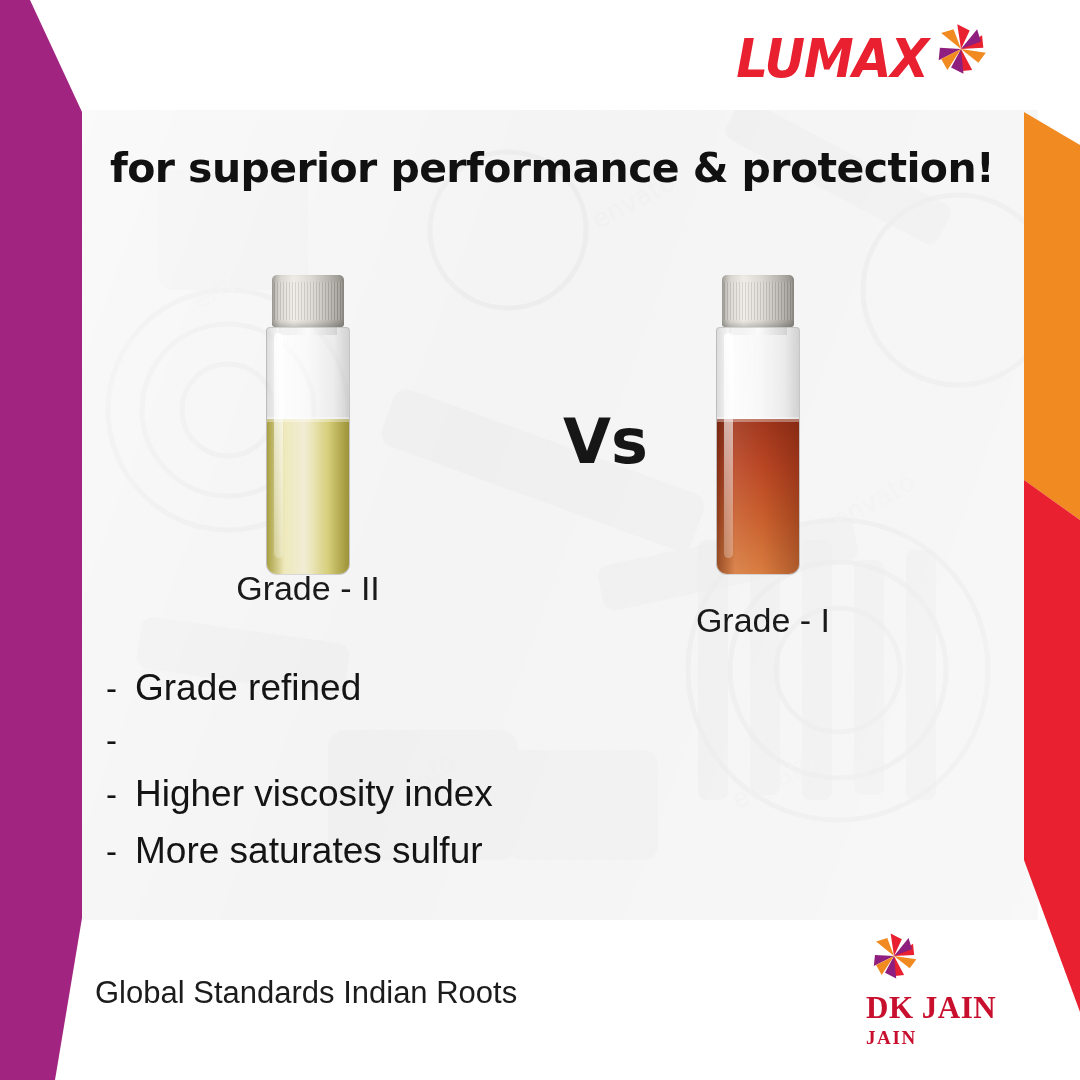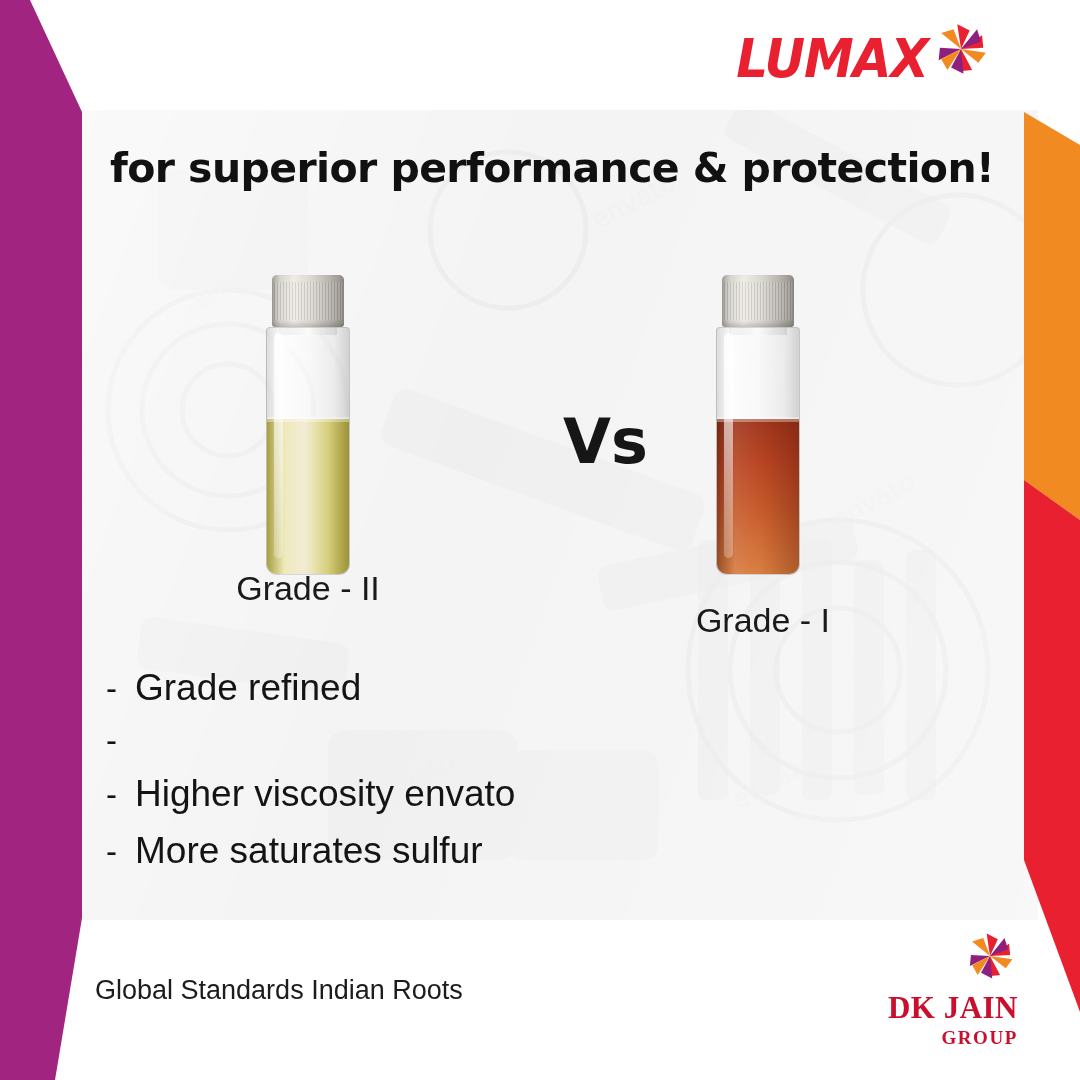--- a/index.html
+++ b/index.html
@@ -152,26 +152,26 @@
   .bullet{
     display:flex; align-items:baseline; gap:18px;
     font-size:37px; color:#141414; line-height:1.52;
     white-space:nowrap;
   }
   .bullet .dash{ font-size:33px; }
 
   
   .tagline{
     position:absolute; left:95px; top:975px;
-    font-size:27px; color:#1c1c1c; z-index:5;
+    font-size:31px; color:#1c1c1c; z-index:5;
     font-family:"Liberation Sans", sans-serif;
   }
   .dkjain{
     position:absolute; left:866px; top:928px; width:152px;
-    text-align:right; z-index:5;
+    text-align:left; z-index:5;
   }
   .dk-name{
     font-family:"Liberation Serif", serif;
     font-weight:bold; font-size:31px; color:#C8102E;
     letter-spacing:.5px; line-height:1.1; margin-top:3px;
   }
   .dk-sub{
     font-family:"Liberation Serif", serif;
     font-weight:bold; font-size:19px; color:#C8102E;
     letter-spacing:1.6px; margin-top:2px;
@@ -293,21 +293,21 @@
   <div class="bullets">
     <div class="bullet">
       <span class="dash">-</span>
       <span>Grade refined</span>
     </div>
     <div class="bullet">
       <span class="dash">-</span>
     </div>
     <div class="bullet">
       <span class="dash">-</span>
-      <span>Higher viscosity envato</span>
+      <span>Higher viscosity index</span>
     </div>
     <div class="bullet">
       <span class="dash">-</span>
       <span>More saturates sulfur</span>
     </div>
   </div>
 </div>
 
 <div class="tagline">Global Standards Indian Roots</div>
 
@@ -327,14 +327,14 @@
         </g>
         <g fill="#F18A21">
           <path d="M0,0 L-32,-26 L-12,-32 Z"></path>
           <path d="M0,0 L-22,34 L-32,16 Z"></path>
           <path d="M0,0 L40,6 L28,22 Z"></path>
         </g>
       </g>
     </svg>
   </span>
   <div class="dk-name">DK JAIN</div>
-  <div class="dk-sub">GROUP</div>
+  <div class="dk-sub">JAIN</div>
 </div>
 
 </body></html>

